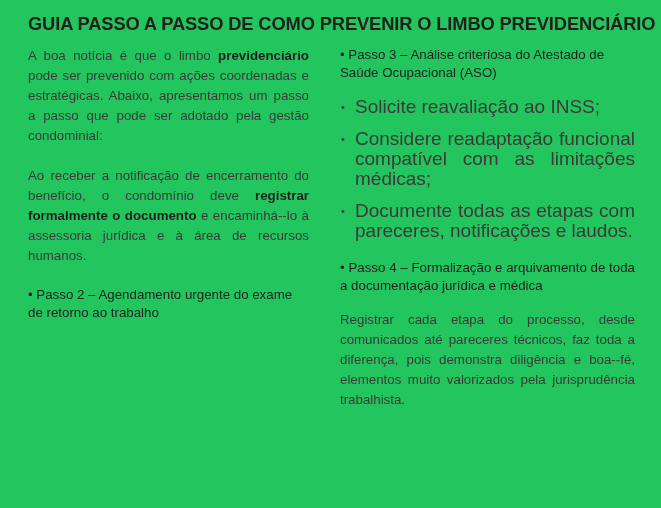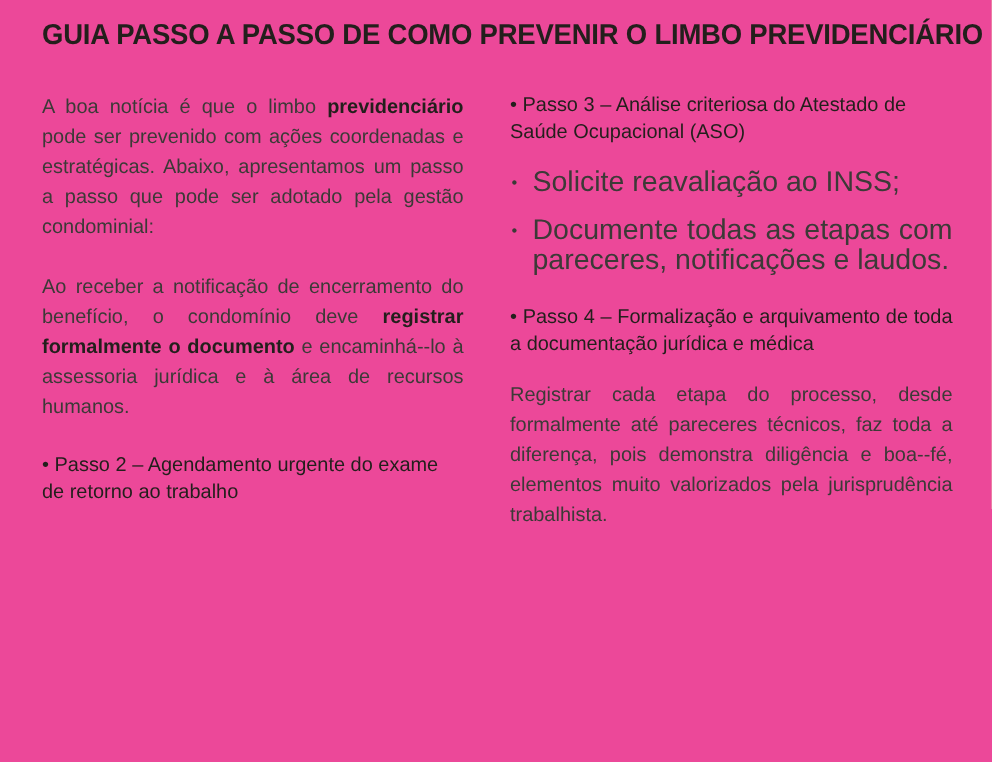--- a/index.html
+++ b/index.html
@@ -12,21 +12,21 @@
     background: #ead9b8;
     font-family: "Liberation Sans", sans-serif;
     color: #3a3a38;
     overflow: hidden;
   }
 
   .page {
     position: relative;
     width: 661px;
     height: 508px;
-    background: #ec4899;
+    background: #22c55e;
     box-sizing: border-box;
   }
 
   
   .title-bar {
     position: absolute;
     left: 0;
     top: 0;
     width: 661px;
     height: 48px;
@@ -44,21 +44,21 @@
     line-height: 1.1;
     white-space: nowrap;
     transform: scaleX(0.955);
     transform-origin: left center;
   }
 
   
   .columns {
     position: absolute;
     left: 0;
-    top: 47px;
+    top: 32px;
     width: 661px;
     height: 460px;
     display: flex;
     box-sizing: border-box;
   }
   .col {
     box-sizing: border-box;
   }
   .col-left {
     width: 331px;
@@ -158,24 +158,27 @@
     <div class="col col-right">
 
       <p class="heading">• Passo 3 – Análise criteriosa do Atestado de Saúde Ocupacional (ASO)</p>
 
 
       <ul class="bullets">
         <li>
             <span class="ltxt">Solicite reavaliação ao INSS;</span>
           </li>
         <li>
+            <span class="ltxt">Considere readaptação funcional compatível com as limitações médicas;</span>
+          </li>
+        <li>
             <span class="ltxt">Documente todas as etapas com pareceres, notificações e laudos.</span>
           </li>
       </ul>
 
       <p class="heading just">• Passo 4 – Formalização e arquivamento de toda a documentação jurídica e médica</p>
 
-      <p class="body">Registrar cada etapa do processo, desde formalmente até pareceres técnicos, faz toda a diferença, pois demonstra diligência e boa--fé, elementos muito valorizados pela jurisprudência trabalhista.</p>
+      <p class="body">Registrar cada etapa do processo, desde comunicados até pareceres técnicos, faz toda a diferença, pois demonstra diligência e boa--fé, elementos muito valorizados pela jurisprudência trabalhista.</p>
 
     </div>
 
   </div>
 </div>
 
 </body></html>

